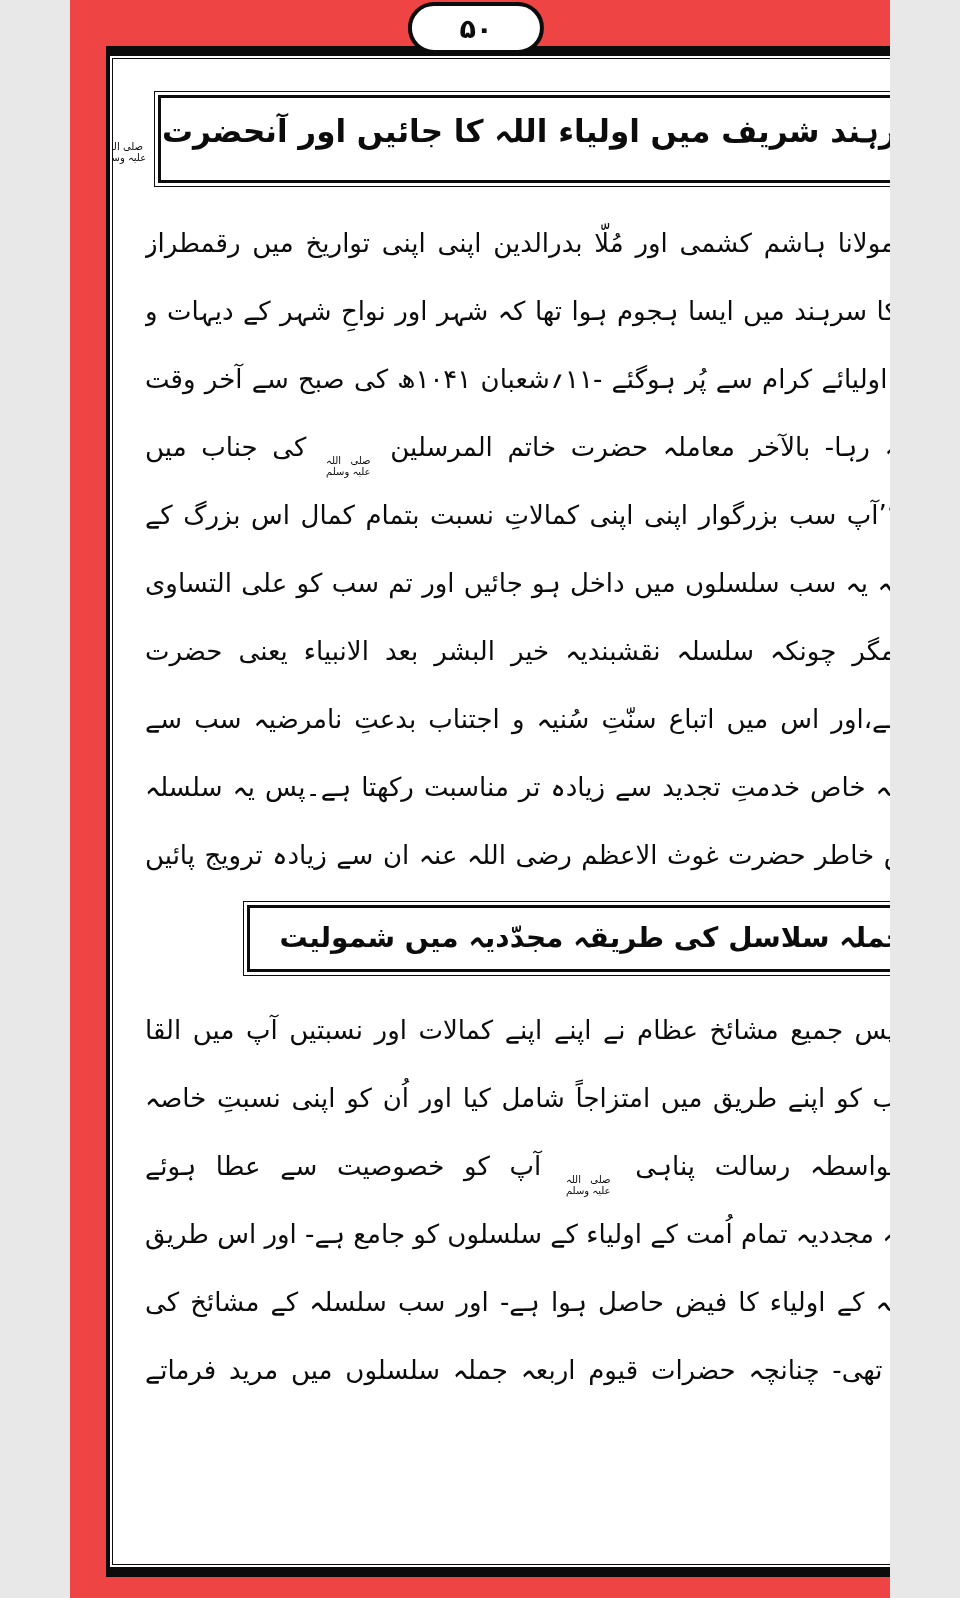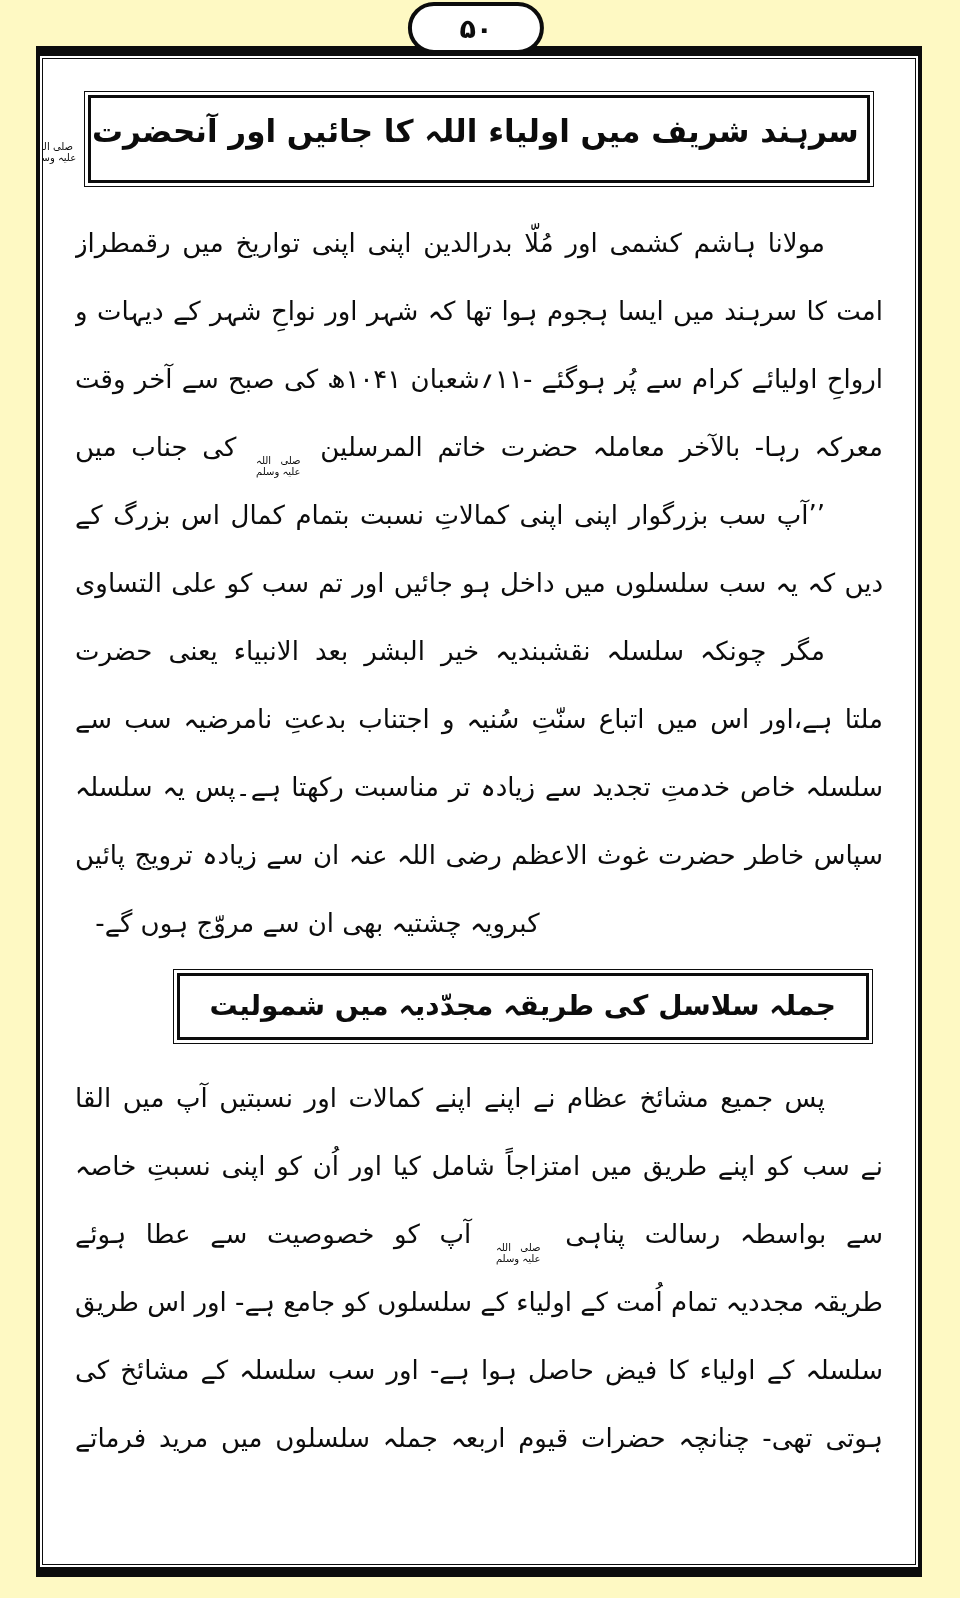--- a/index.html
+++ b/index.html
@@ -1,20 +1,20 @@
 <!DOCTYPE html>
 <html lang="ur" dir="rtl"><head>
 <meta charset="utf-8">
 <style>
   html,body{margin:0;padding:0;background:#e8e8e8;}
   .canvas{
     position:relative;
-    width:960px;height:1598px;
+    width:820px;height:1598px;
     margin:0 auto;
-    background:#fef9c3;
+    background:#ef4444;
     font-family:"DejaVu Sans",sans-serif;
     color:#0c0c0c;
     direction:rtl;
     overflow:hidden;
   }
   
   .page-pill{
     position:absolute;
     top:2px;left:50%;
     transform:translateX(-53%);
@@ -128,21 +128,20 @@
         <span>کی جناب میں فیصلہ کے لئے پیش ہوا اور</span>
       </div>
 
       <div class="line fill indent">’’آپ سب بزرگوار اپنی اپنی کمالاتِ نسبت بتمام کمال اس بزرگ کے حوالہ کر</div>
       <div class="line fill">دیں کہ یہ سب سلسلوں میں داخل ہو جائیں اور تم سب کو علی التساوی اجر کا حصہ ملے-‘‘</div>
 
       <div class="line fill indent">مگر چونکہ سلسلہ نقشبندیہ خیر البشر بعد الانبیاء یعنی حضرت صدیق اکبر رضی اللہ عنہ سے</div>
       <div class="line fill">ملتا ہے،اور اس میں اتباع سنّتِ سُنیہ و اجتناب بدعتِ نامرضیہ سب سے زیادہ ملحوظ ہے۔لہٰذا یہ</div>
       <div class="line fill">سلسلہ خاص خدمتِ تجدید سے زیادہ تر مناسبت رکھتا ہے۔پس یہ سلسلہ اور سلسلہ قادریہ و سہروردیہ</div>
       <div class="line fill">سپاس خاطر حضرت غوث الاعظم رضی اللہ عنہ ان سے زیادہ ترویج پائیں گے،اور دوسرے سلاسل</div>
-      <div class="line short-center">کبرویہ چشتیہ بھی ان سے مروّج ہوں گے-</div>
 
       <div class="hbox hbox2">جملہ سلاسل کی طریقہ مجدّدیہ میں شمولیت</div>
 
       <div class="line fill indent">پس جمیع مشائخ عظام نے اپنے اپنے کمالات اور نسبتیں آپ میں القا فرمائیں- آپ</div>
       <div class="line fill">نے سب کو اپنے طریق میں امتزاجاً شامل کیا اور اُن کو اپنی نسبتِ خاصہ سے جو جنابِ باری تعالیٰ</div>
       <div class="line fill">
         <span>سے بواسطہ رسالت پناہی</span>
         <span class="saw">
           <span>صلی اللہ</span>
           <span>علیہ وسلم</span>

